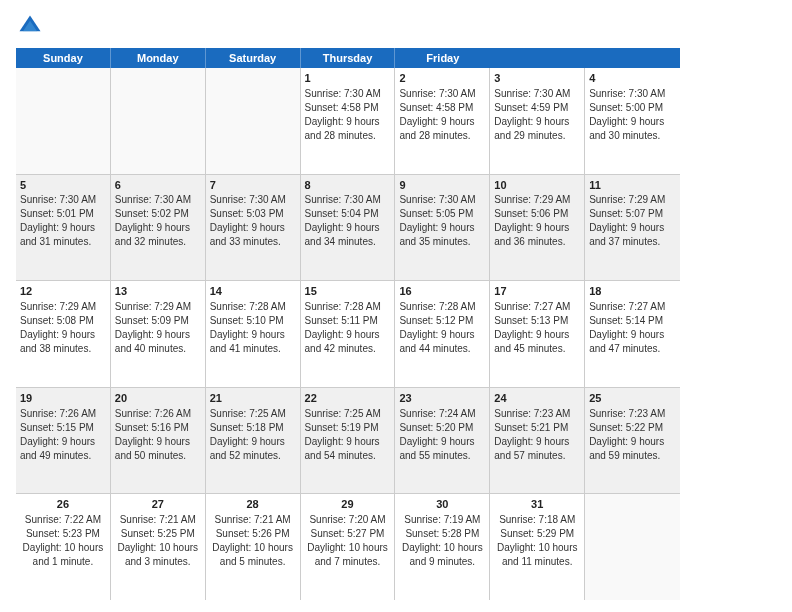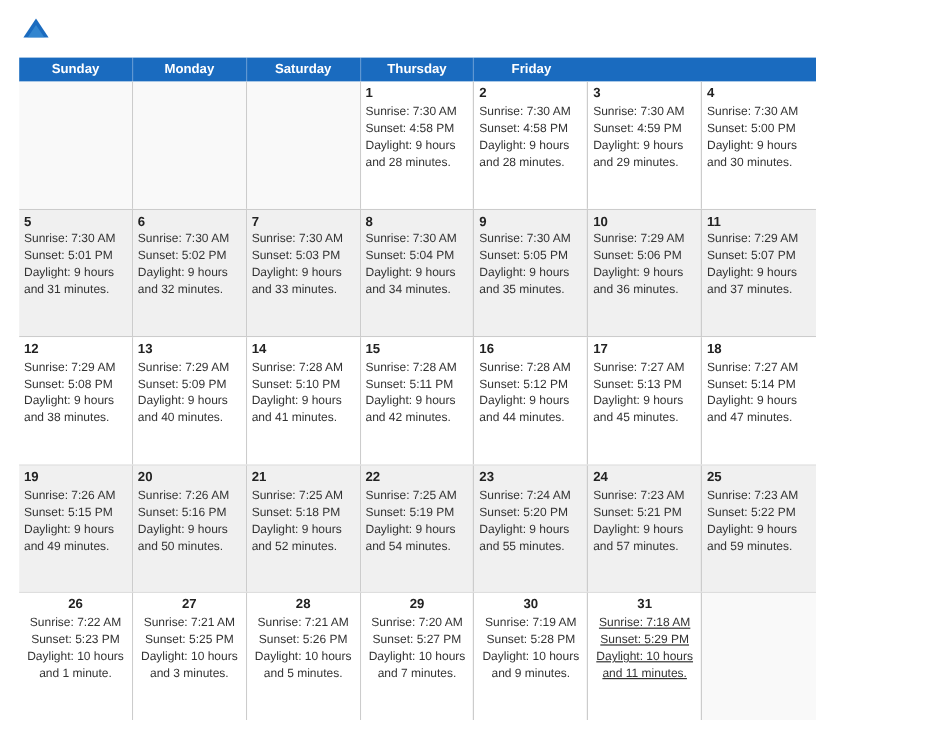--- a/index.html
+++ b/index.html
@@ -362,21 +362,21 @@
           </div>
           <div class="cal-cell">
             <span class="day-num">30</span>
             <div class="cell-text" style="white-space: pre-line;">Sunrise: 7:19 AM
 Sunset: 5:28 PM
 Daylight: 10 hours
 and 9 minutes.</div>
           </div>
           <div class="cal-cell">
             <span class="day-num">31</span>
-            <div class="cell-text" style="white-space: pre-line; text-decoration: underline;">Sunrise: 7:18 AM
+            <div class="cell-text" style="white-space: pre-line;">Sunrise: 7:18 AM
 Sunset: 5:29 PM
 Daylight: 10 hours
 and 11 minutes.</div>
           </div>
           <div class="cal-cell empty"></div>
         </div>
       </div>
   </div>
 </div>
 

